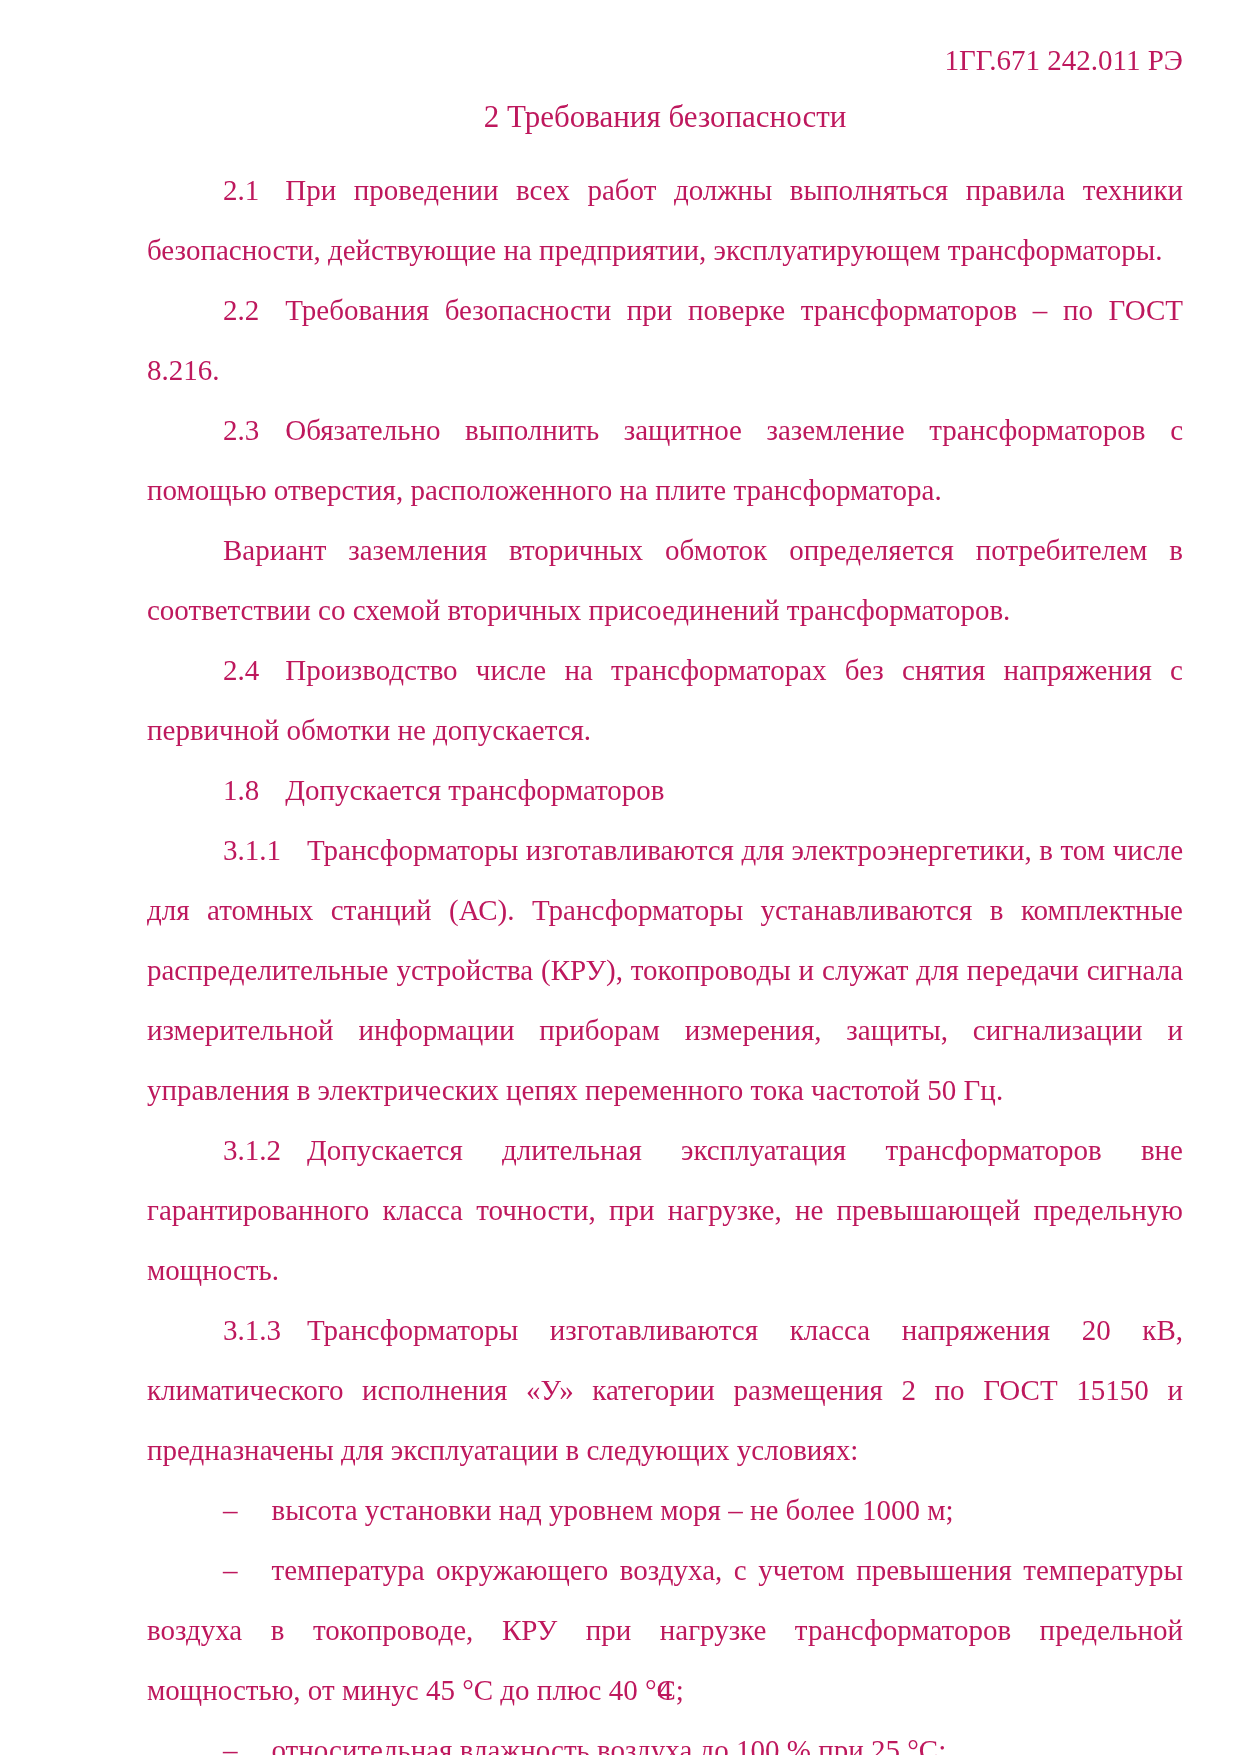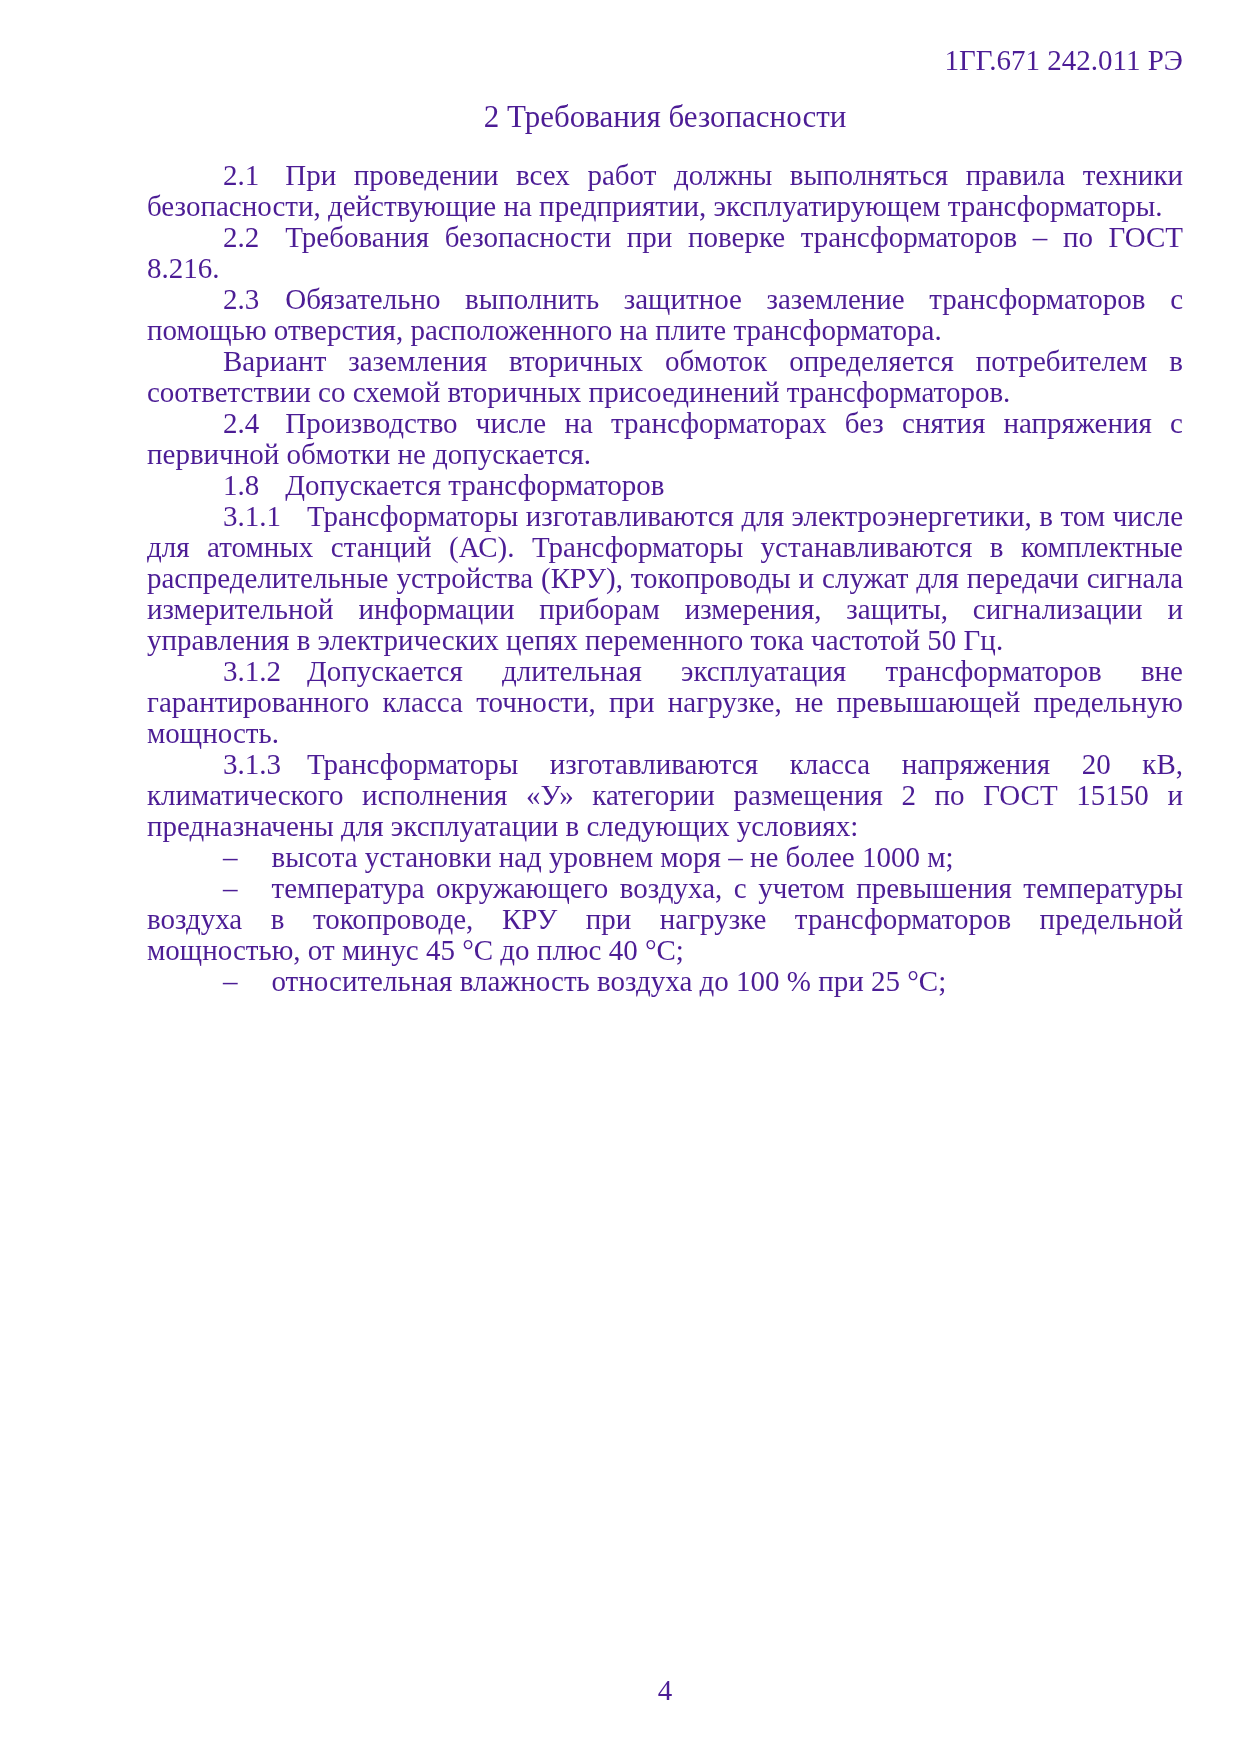--- a/index.html
+++ b/index.html
@@ -1,21 +1,21 @@
 <!DOCTYPE html>
 <html><head>
 <meta charset="utf-8">
 <style>
   html, body { margin: 0; padding: 0; background: #ffffff; }
   .page {
     position: relative;
     width: 1241px;
     height: 1755px;
     background: #ffffff;
-    color: #4c1d95;
+    color: #be185d;
     font-family: "Liberation Serif", "DejaVu Serif", serif;
     overflow: hidden;
   }
   .content {
     position: absolute;
     left: 147px;
     top: 40px;
     width: 1036px;
   }
   .doc-header {
@@ -27,21 +27,21 @@
   h1.heading {
     font-size: 31px;
     font-weight: normal;
     text-align: center;
     line-height: 46px;
     margin: 14px 0 20px 0;
   }
   p.body {
     margin: 0;
     font-size: 29px;
-    line-height: 31px;
+    line-height: 60px;
     text-align: justify;
     text-indent: 76px;
   }
   .num { margin-right: 26px; }
   .dash { margin-right: 34px; }
   p.note {
     margin: 2px 0 0 0;
     font-size: 25px;
     line-height: 46px;
     text-align: justify;

